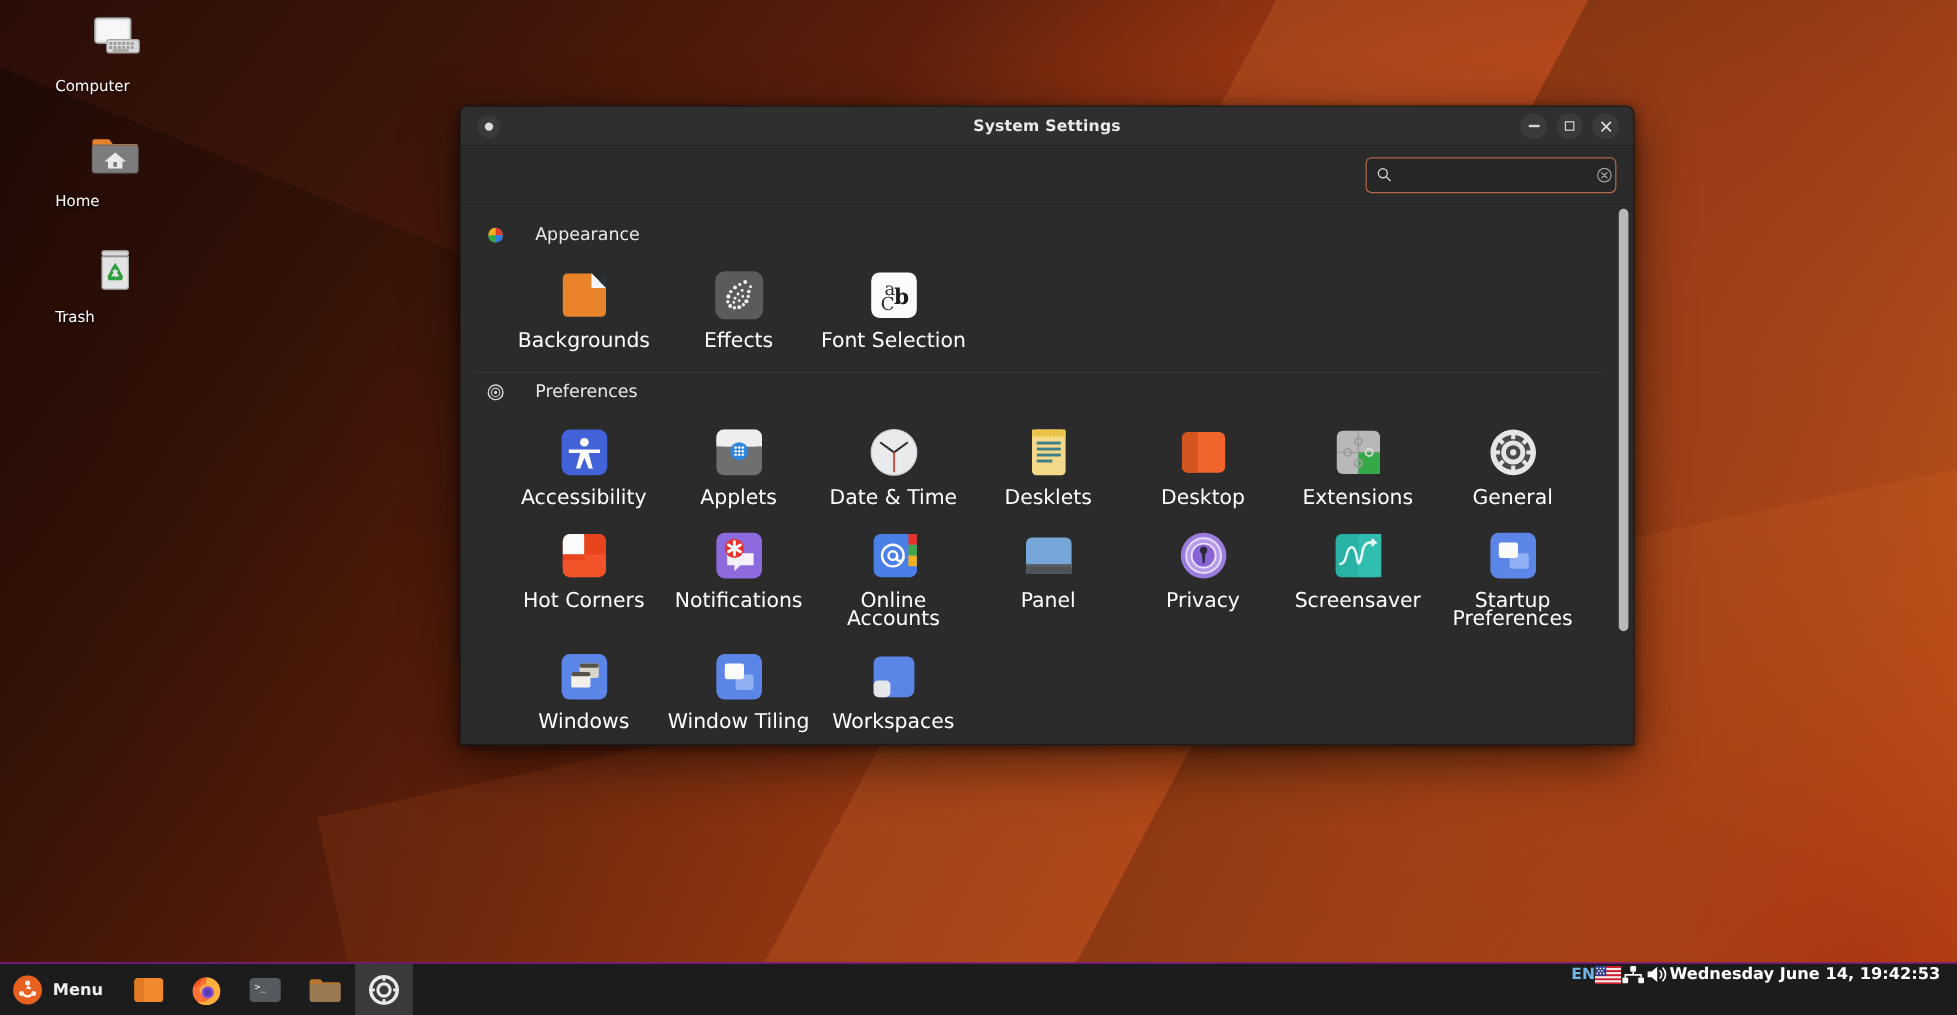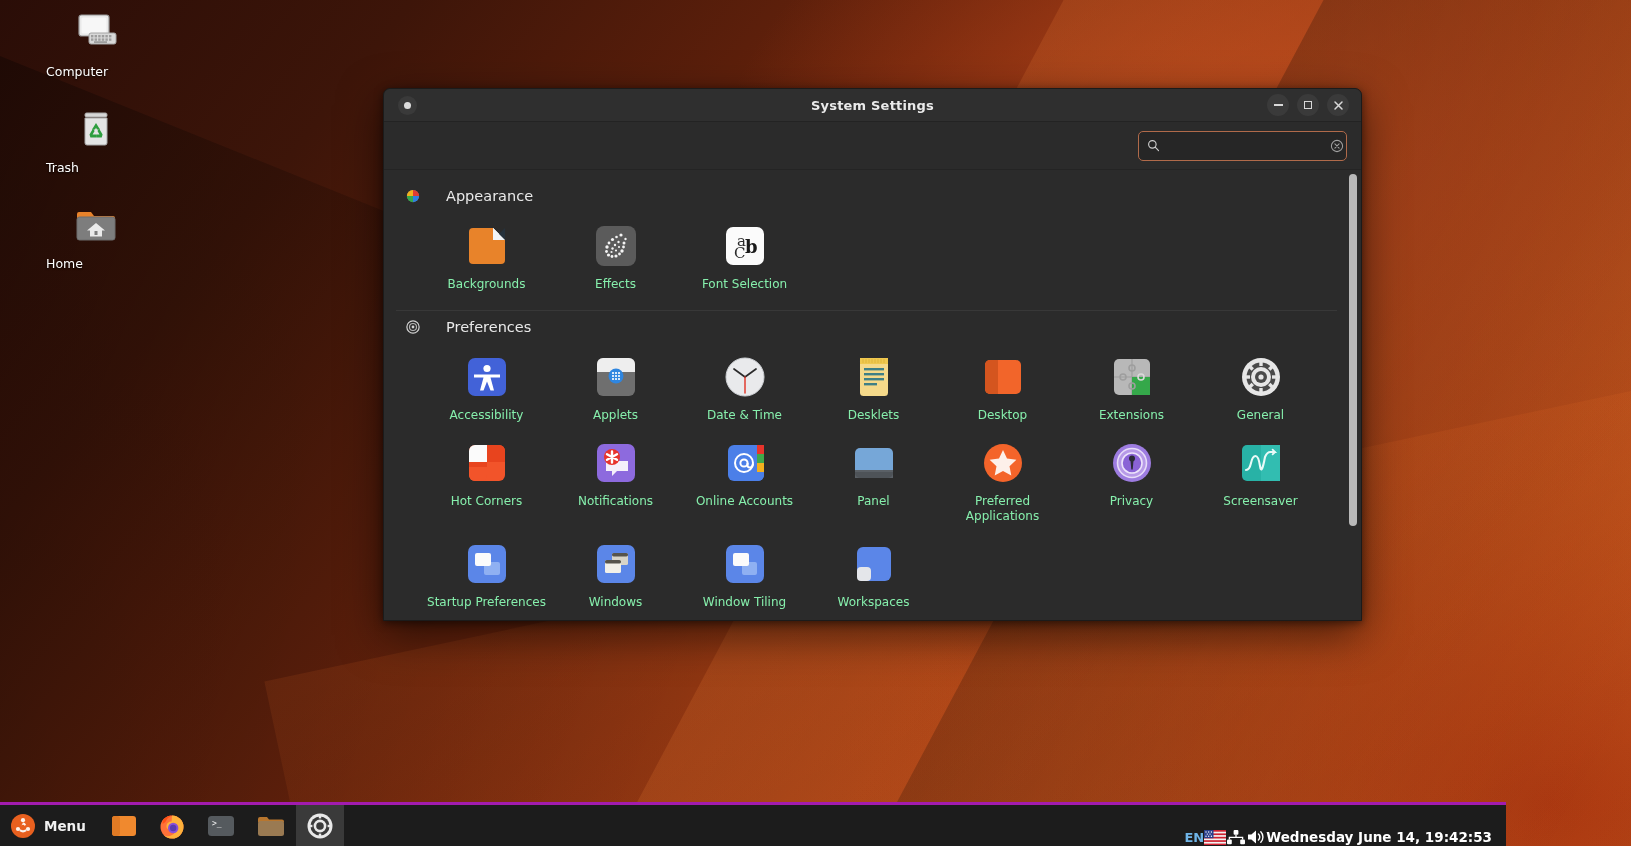--- a/index.html
+++ b/index.html
@@ -91,33 +91,33 @@
   .sec-head .sht { color:#e9e9e9; font-size:14.5px; }
   .sec-rule { height:1px; background:#383838; margin:8px 0 2px 0; }
 
   .grid { display:flex; flex-wrap:wrap; padding:8px 0 0 26px; }
   .cell {
     width:129px; padding:7px 4px 10px; text-align:center;
     border-radius:4px; cursor:default;
   }
   .cell .ic { height:46px; display:flex; align-items:center; justify-content:center; }
   .cell .cl {
-    margin-top:8px; color:#86efac; font-size:12px; line-height:15px;
+    margin-top:8px; color:#ffffff; font-size:17px; line-height:15px;
     word-wrap:break-word;
   }
   .scrollbar {
     position:absolute; right:4px; top:4px; width:8px; height:352px;
     background:#b9b9b9; border-radius:4px;
   }
 
   
   .taskbar {
-    position:absolute; left:0; bottom:0; width:1506px; height:44px;
-    background:#1c1c1c; display:flex; align-items:flex-end;
-    border-top:3px solid #a21caf;
+    position:absolute; left:0; bottom:0; width:1631px; height:44px;
+    background:#1c1c1c; display:flex; align-items:flex-start;
+    border-top:1px solid #a21caf;
   }
   .tb-left { display:flex; align-items:center; height:100%; }
   .tb-item {
     height:100%; display:flex; align-items:center; gap:8px; padding:0 10px;
   }
   .tb-item.menu { padding-left:10px; padding-right:14px; }
   .tb-item.active { background:#3a3a3a; }
   .tb-item .lbl { color:#f0f0f0; font-size:13.5px; font-weight:bold; }
   .tb-right { margin-left:auto; display:flex; align-items:center; padding-right:14px; }
   .tb-right .lang { color:#6fb5e8; font-size:13px; font-weight:bold; }
@@ -155,44 +155,44 @@
             <rect x="37" y="26.4" width="2.4" height="2.4"></rect>
           <rect x="22" y="29.2" width="13" height="1.8"></rect>
         </g>
       </svg>
     </div>
     <div class="lab">Computer</div>
   </div>
 
   <div class="desk-icon">
     <div class="glyph">
+      <svg width="46" height="40" viewBox="0 0 46 40">
+        <path d="M4 8 a2 2 0 0 1 2-2 h12 l3 4 h19 a2 2 0 0 1 2 2 v3 H4 z" fill="#e8822a"></path>
+        <rect x="4" y="11" width="38" height="23" rx="2.5" fill="#7d7d7d"></rect>
+        <rect x="4" y="11" width="38" height="23" rx="2.5" fill="none" stroke="#6d6d6d" stroke-width="1"></rect>
+        <path d="M23 17 l9 7.5 h-3 v6 h-12 v-6 h-3 z" fill="#eaeaea"></path>
+        <rect x="21.5" y="25" width="3" height="4" fill="#7d7d7d"></rect>
+      </svg>
+    </div>
+    <div class="lab">Home</div>
+  </div>
+
+  <div class="desk-icon">
+    <div class="glyph">
       <svg width="44" height="44" viewBox="0 0 44 44">
         <rect x="11" y="5" width="22" height="4" rx="1.5" fill="#d7d7d7" stroke="#a8a8a8" stroke-width="1"></rect>
         <path d="M11 10 h22 v25 a2 2 0 0 1 -2 2 h-18 a2 2 0 0 1 -2 -2 z" fill="#e4e4e4" stroke="#a8a8a8" stroke-width="1"></path>
         <g fill="#2e9e3e">
           <path d="M22 15 l4 6.5 h-3 l-1 -1.8 l-1 1.8 h-3 z"></path>
           <path d="M15.5 26.5 l3.5 -6 l1.6 2.6 l-2 3.4 h3.4 v3 h-5.6 z"></path>
           <path d="M28.6 26.5 l-3.5 -6 l-1.6 2.6 l2 3.4 h-3.4 v3 h5.6 z"></path>
         </g>
       </svg>
     </div>
     <div class="lab">Trash</div>
-  </div>
-
-  <div class="desk-icon">
-    <div class="glyph">
-      <svg width="46" height="40" viewBox="0 0 46 40">
-        <path d="M4 8 a2 2 0 0 1 2-2 h12 l3 4 h19 a2 2 0 0 1 2 2 v3 H4 z" fill="#e8822a"></path>
-        <rect x="4" y="11" width="38" height="23" rx="2.5" fill="#7d7d7d"></rect>
-        <rect x="4" y="11" width="38" height="23" rx="2.5" fill="none" stroke="#6d6d6d" stroke-width="1"></rect>
-        <path d="M23 17 l9 7.5 h-3 v6 h-12 v-6 h-3 z" fill="#eaeaea"></path>
-        <rect x="21.5" y="25" width="3" height="4" fill="#7d7d7d"></rect>
-      </svg>
-    </div>
-    <div class="lab">Home</div>
   </div>
 </div>
 
 <div class="win">
 
   <div class="titlebar">
     <div class="tb-dot">
         <i></i>
       </div>
     <div class="tb-title">System Settings</div>
@@ -483,29 +483,20 @@
           <div class="ic">
             <svg width="42" height="42" viewBox="0 0 42 42">
               <rect x="2" y="6" width="38" height="30" rx="5" fill="#76a7d8"></rect>
               <rect x="2" y="28" width="38" height="8" rx="0" fill="#5a6066"></rect>
               <path d="M2 30 h38 v1 a5 5 0 0 1 -5 5 h-28 a5 5 0 0 1 -5 -5 z" fill="#4e5358"></path>
             </svg>
           </div>
           <div class="cl">Panel</div>
         </div>
 
-        <div class="cell">
-          <div class="ic">
-            <svg width="42" height="42" viewBox="0 0 42 42">
-              <circle cx="21" cy="21" r="19" fill="#f4642a"></circle>
-              <path d="M21 8 l4 8.6 l9.4 1.2 l-6.9 6.5 l1.8 9.3 l-8.3 -4.6 l-8.3 4.6 l1.8 -9.3 l-6.9 -6.5 l9.4 -1.2 z" fill="#fdf0ea"></path>
-            </svg>
-          </div>
-          <div class="cl">Preferred Applications</div>
-        </div>
 
         <div class="cell">
           <div class="ic">
             <svg width="42" height="42" viewBox="0 0 42 42">
               <circle cx="21" cy="21" r="19" fill="#9d7ce0"></circle>
               <circle cx="21" cy="21" r="14.5" fill="#b79ae8"></circle>
               <circle cx="21" cy="21" r="14.5" fill="none" stroke="#e7dcf8" stroke-width="1.6"></circle>
               <circle cx="21" cy="21" r="10" fill="#8a63d6"></circle>
               <circle cx="21" cy="21" r="10" fill="none" stroke="#ece3fb" stroke-width="1.6"></circle>
               <circle cx="21" cy="16.5" r="3" fill="#2b2b38"></circle>

